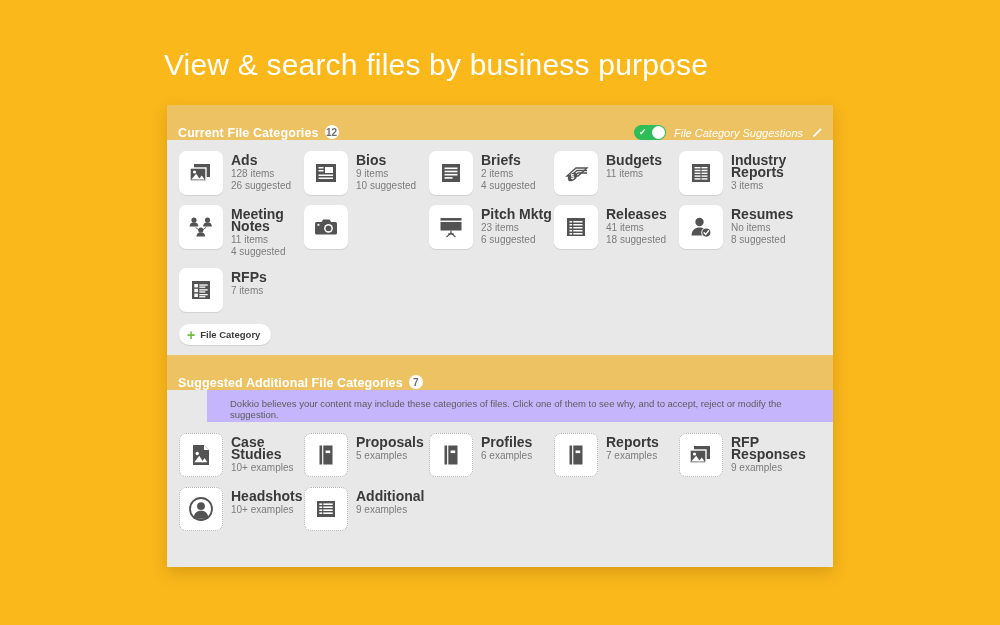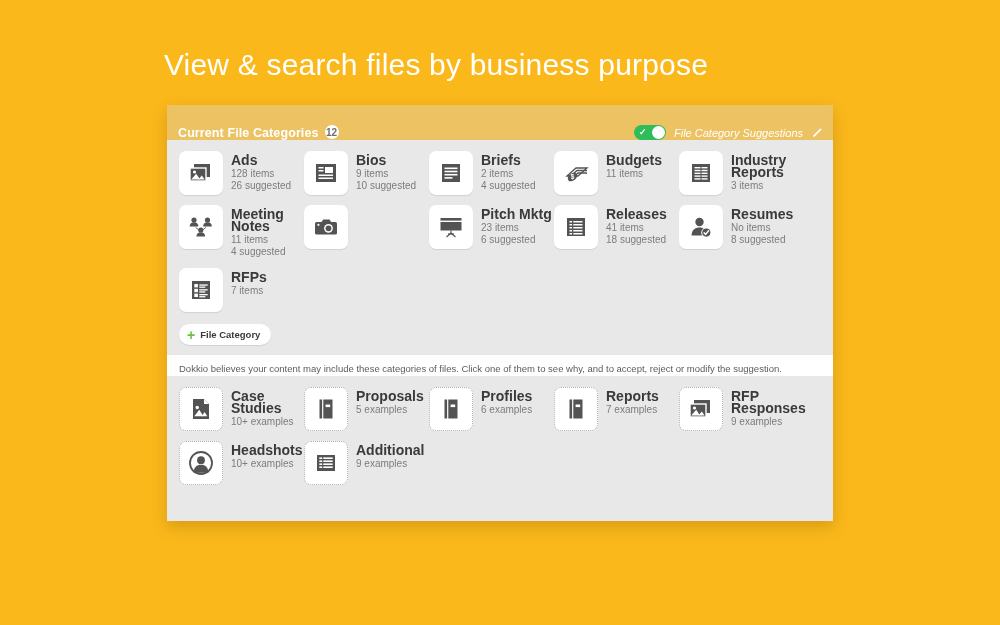--- a/index.html
+++ b/index.html
@@ -113,24 +113,25 @@
     height: 12px;
     display: block;
   }
 
   
   .panel-body {
     background: #E8E8E8;
     padding: 11px 12px 10px 12px;
   }
   .hint-row {
-    background: #ffffff;
-    padding: 8px 12px 2px 12px;
+    background: #c4b5fd;
+    padding: 8px 12px 2px 23px;
     color: #5C5C5C;
     font-size: 9.5px;
+    margin-left: 40px;
   }
 
   .tile-grid {
     display: flex;
     flex-wrap: wrap;
   }
   .tile {
     display: flex;
     align-items: flex-start;
     width: 125px;
@@ -444,20 +445,24 @@
         </div>
 
       </div>
 
       <div class="add-btn">
         <span class="plus">+</span>
         <span class="add-label">File Category</span>
       </div>
     </div>
 
+    <div class="section-bar">
+      <span class="sb-title">Suggested Additional File Categories</span>
+      <span class="count-badge">7</span>
+    </div>
 
     <div class="hint-row">Dokkio believes your content may include these categories of files. Click one of them to see why, and to accept, reject or modify the suggestion.</div>
 
     <div class="panel-body">
       <div class="tile-grid">
 
         <div class="tile">
           <div class="tile-icon dotted">
             <svg width="26" height="26" viewBox="0 0 26 26">
               <path d="M5 3 H16 L21 8 V23 H5 Z" fill="#535353"></path>

